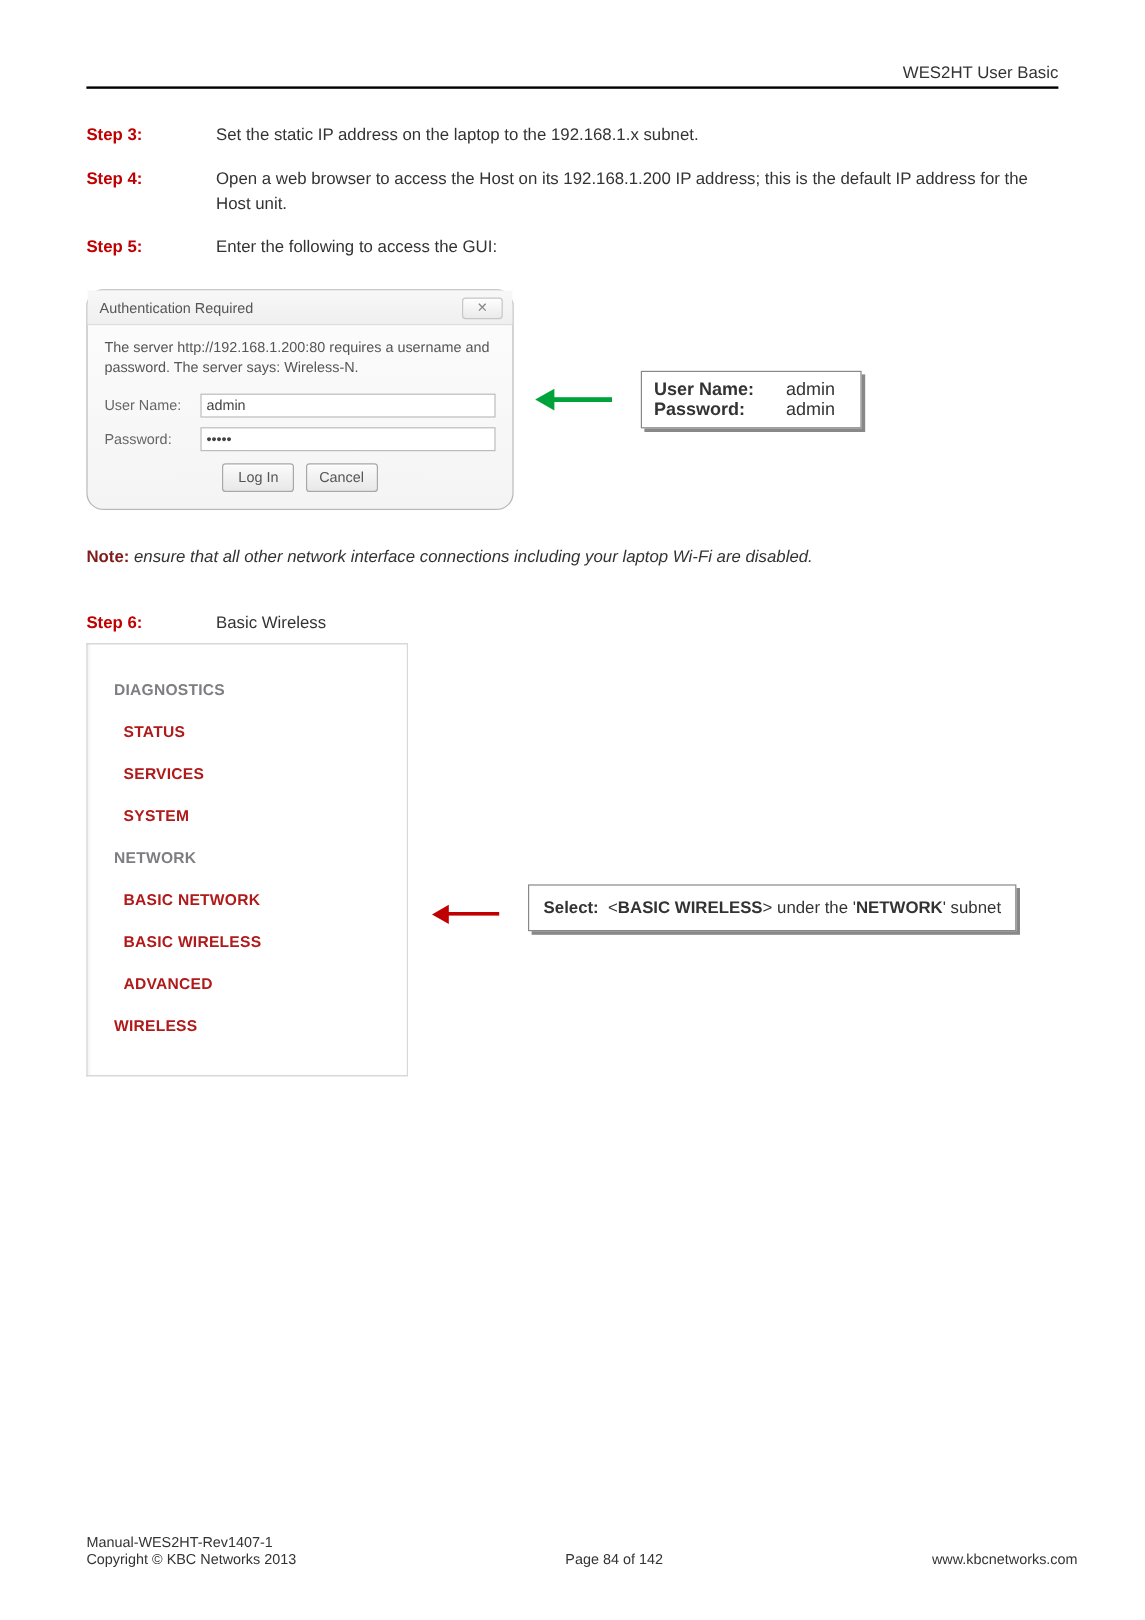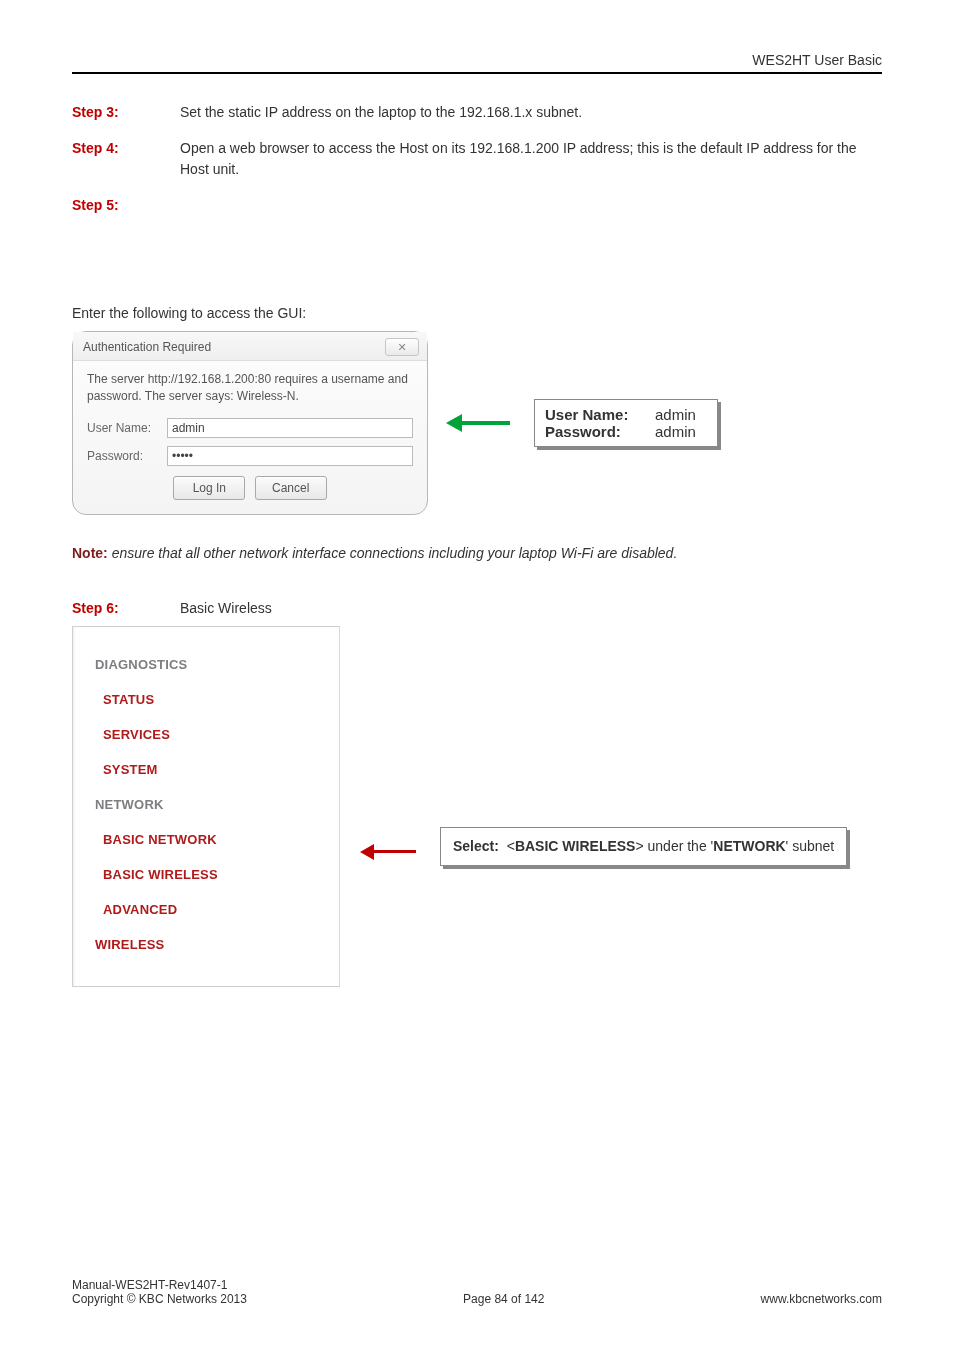--- a/index.html
+++ b/index.html
@@ -85,21 +85,21 @@
   .auth-field input {
     flex: 1; height: 20px;
     border: 1px solid #bbb;
     background: #fff;
     padding: 1px 4px;
     font-size: 12px;
     color: #444;
   }
   .auth-btns { text-align: center; margin-top: 10px; }
   .auth-btns button {
-    width: 72px; height: 24px;
+    width: 60px; height: 24px;
     margin: 0 3px;
     border: 1px solid #a8a8a8;
     border-radius: 3px;
     background: linear-gradient(#fbfbfb,#e8e8e8);
     color: #555;
     font-size: 12px;
     box-shadow: 0 1px 0 #fff inset;
   }
   .arrow-left {
     width: 64px; height: 18px; position: relative;
@@ -178,21 +178,21 @@
     font-size: 14px;
     font-family: Verdana, sans-serif;
     background:#fff;
     max-width: 420px;
     line-height: 1.5;
   }
   .select-box b { font-weight: bold; }
 
   .footer {
     position: absolute;
-    left: 72px; right: 72px; bottom: 44px;
+    left: 72px; right: 56px; bottom: 44px;
     font-size: 12px;
     color: #333;
     display: flex;
     justify-content: space-between;
   }
   .footer .col { }
 </style>
 </head>
 <body>
 
@@ -200,21 +200,21 @@
   <div class="header-bar">WES2HT User Basic</div>
 
   <div class="step-row">
     <div class="step-label">Step 3:</div>
     <div class="step-body">Set the static IP address on the laptop to the 192.168.1.x subnet.</div>
   </div>
   <div class="step-row">
     <div class="step-label">Step 4:</div>
     <div class="step-body">Open a web browser to access the Host on its 192.168.1.200 IP address; this is the default IP address for the Host unit.</div>
   </div>
-  <div class="step-row" style="margin-bottom:6px;flex-direction:column;">
+  <div class="step-row" style="margin-bottom:24px;">
     <div class="step-label">Step 5:</div>
     <div class="step-body">Enter the following to access the GUI:</div>
   </div>
 
   <div class="auth-wrap">
     <div class="auth-dialog">
       <div class="auth-title">
         <span>Authentication Required</span>
         <span class="xbtn">✕</span>
       </div>

